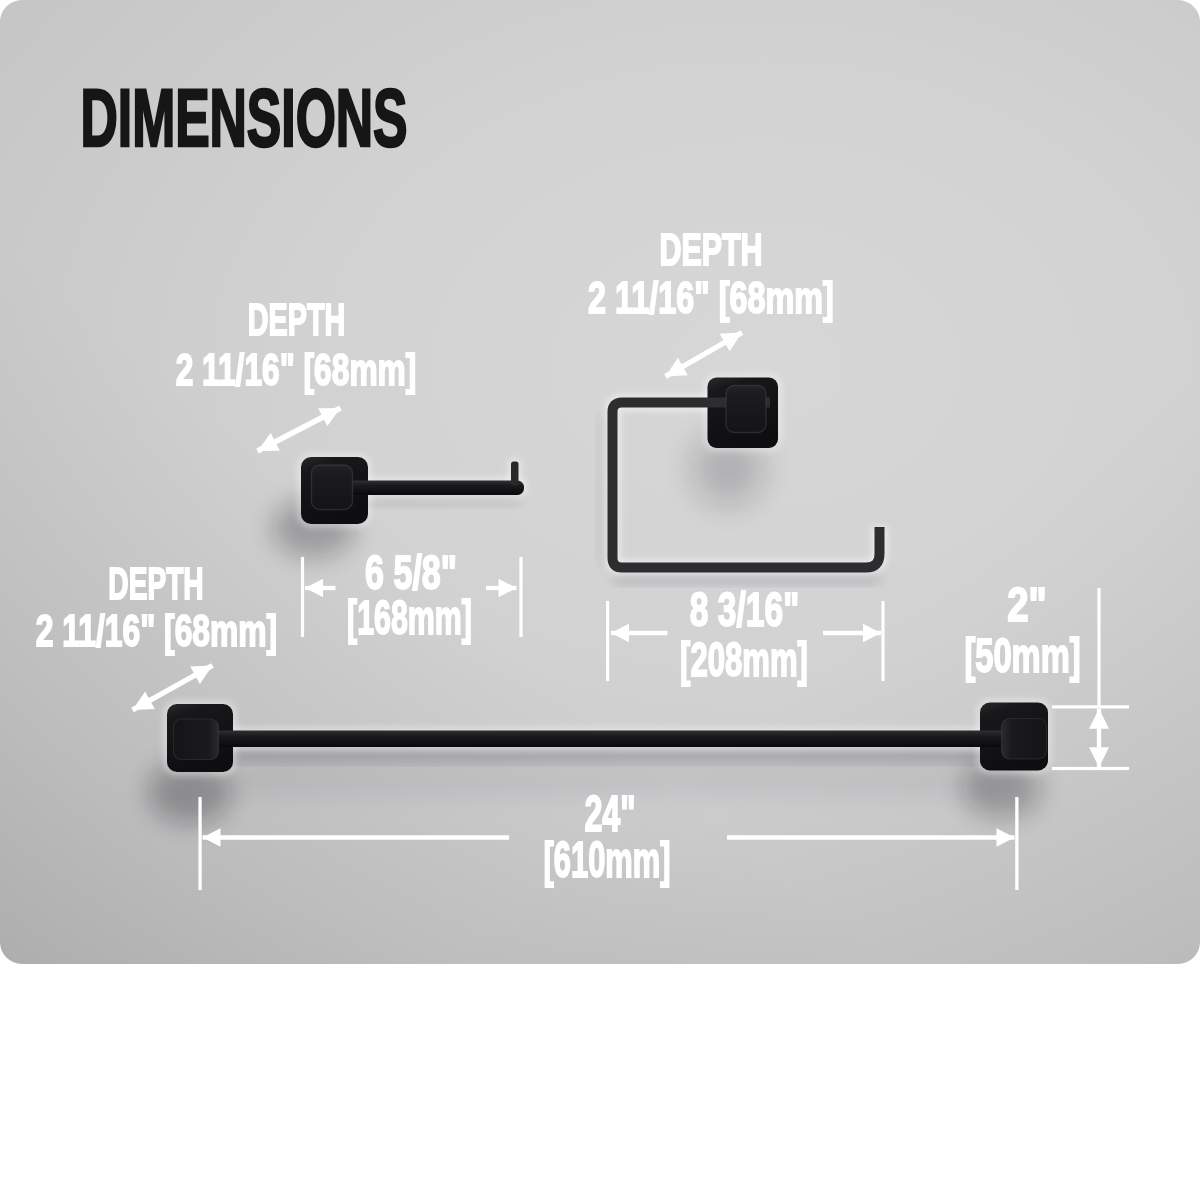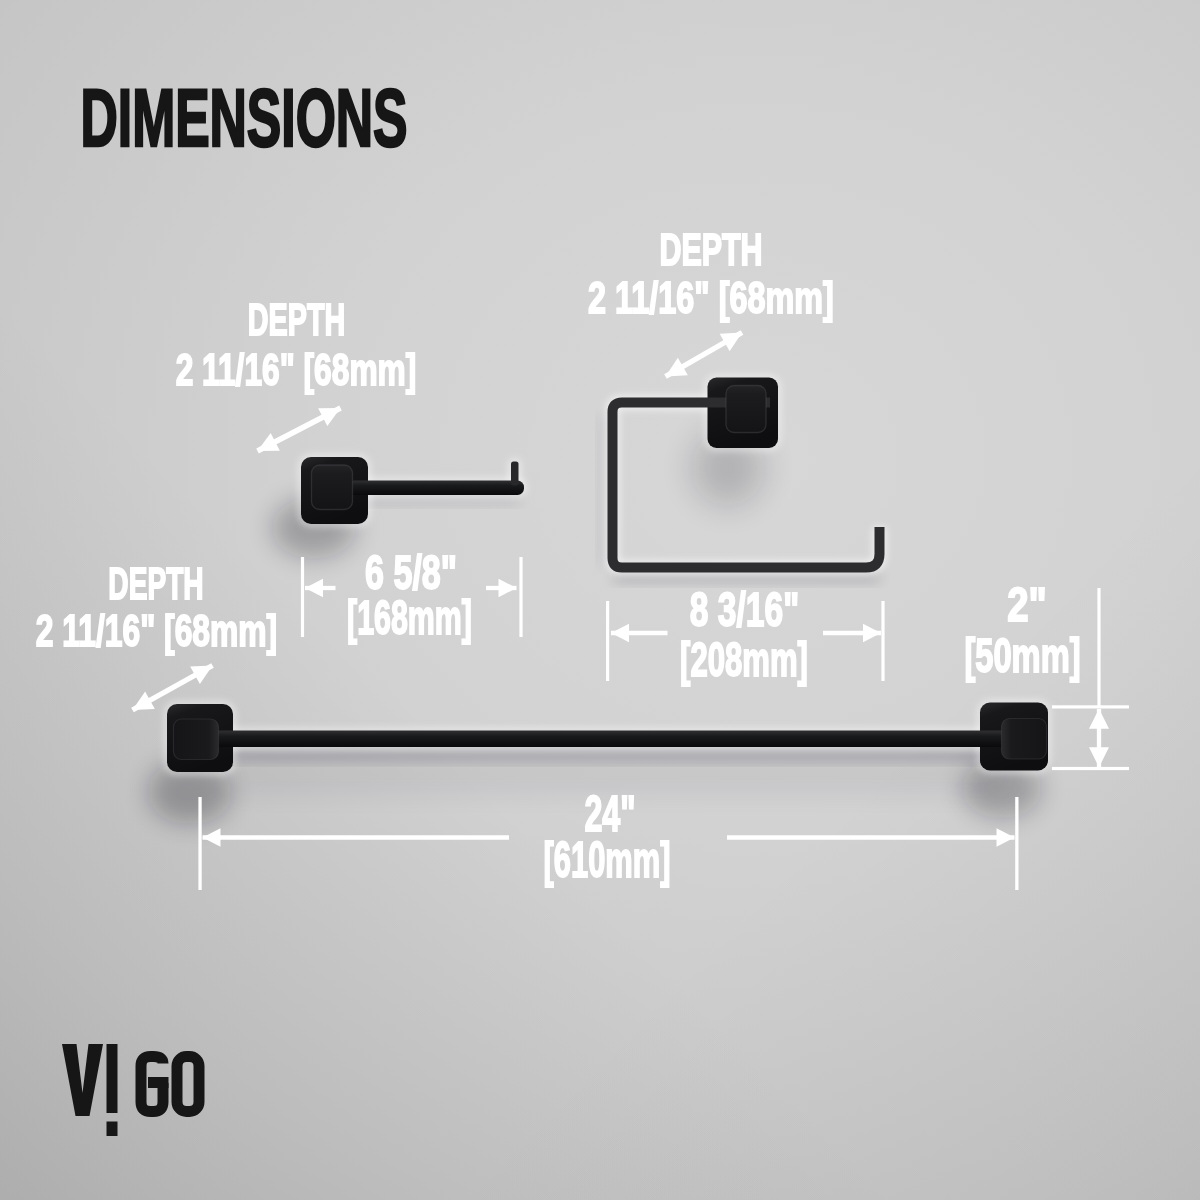--- a/index.html
+++ b/index.html
@@ -1,22 +1,23 @@
 <!DOCTYPE html>
 <html><head>
 <meta charset="utf-8">
 <style>
   html,body{margin:0;padding:0}
-  #stage{position:relative;width:1200px;height:1200px;overflow:hidden;
+  #stage{position:relative;width:1200px;height:964px;overflow:hidden;
     font-family:"Liberation Sans",sans-serif;
     background-color:#c6c7c8;
     background-image:
       linear-gradient(to top right, rgba(18,18,20,0.09), rgba(18,18,20,0) 38%),
       linear-gradient(to top left, rgba(18,18,20,0.05), rgba(18,18,20,0) 32%),
       radial-gradient(120% 105% at 63% 38%, #d7d7d8 0%, #d2d2d3 30%, #c6c6c7 62%, #b2b2b3 100%);
+    border-radius: 22px;
   }
   svg{position:absolute;left:0;top:0}
   text{font-family:"Liberation Sans",sans-serif;font-weight:bold}
 </style>
 </head>
 <body>
 <div id="stage">
 <svg width="1200" height="1200" viewBox="0 0 1200 1200">
   <defs>
     <marker id="ah" markerUnits="userSpaceOnUse" markerWidth="20" markerHeight="20" refX="18.5" refY="10" orient="auto-start-reverse">

